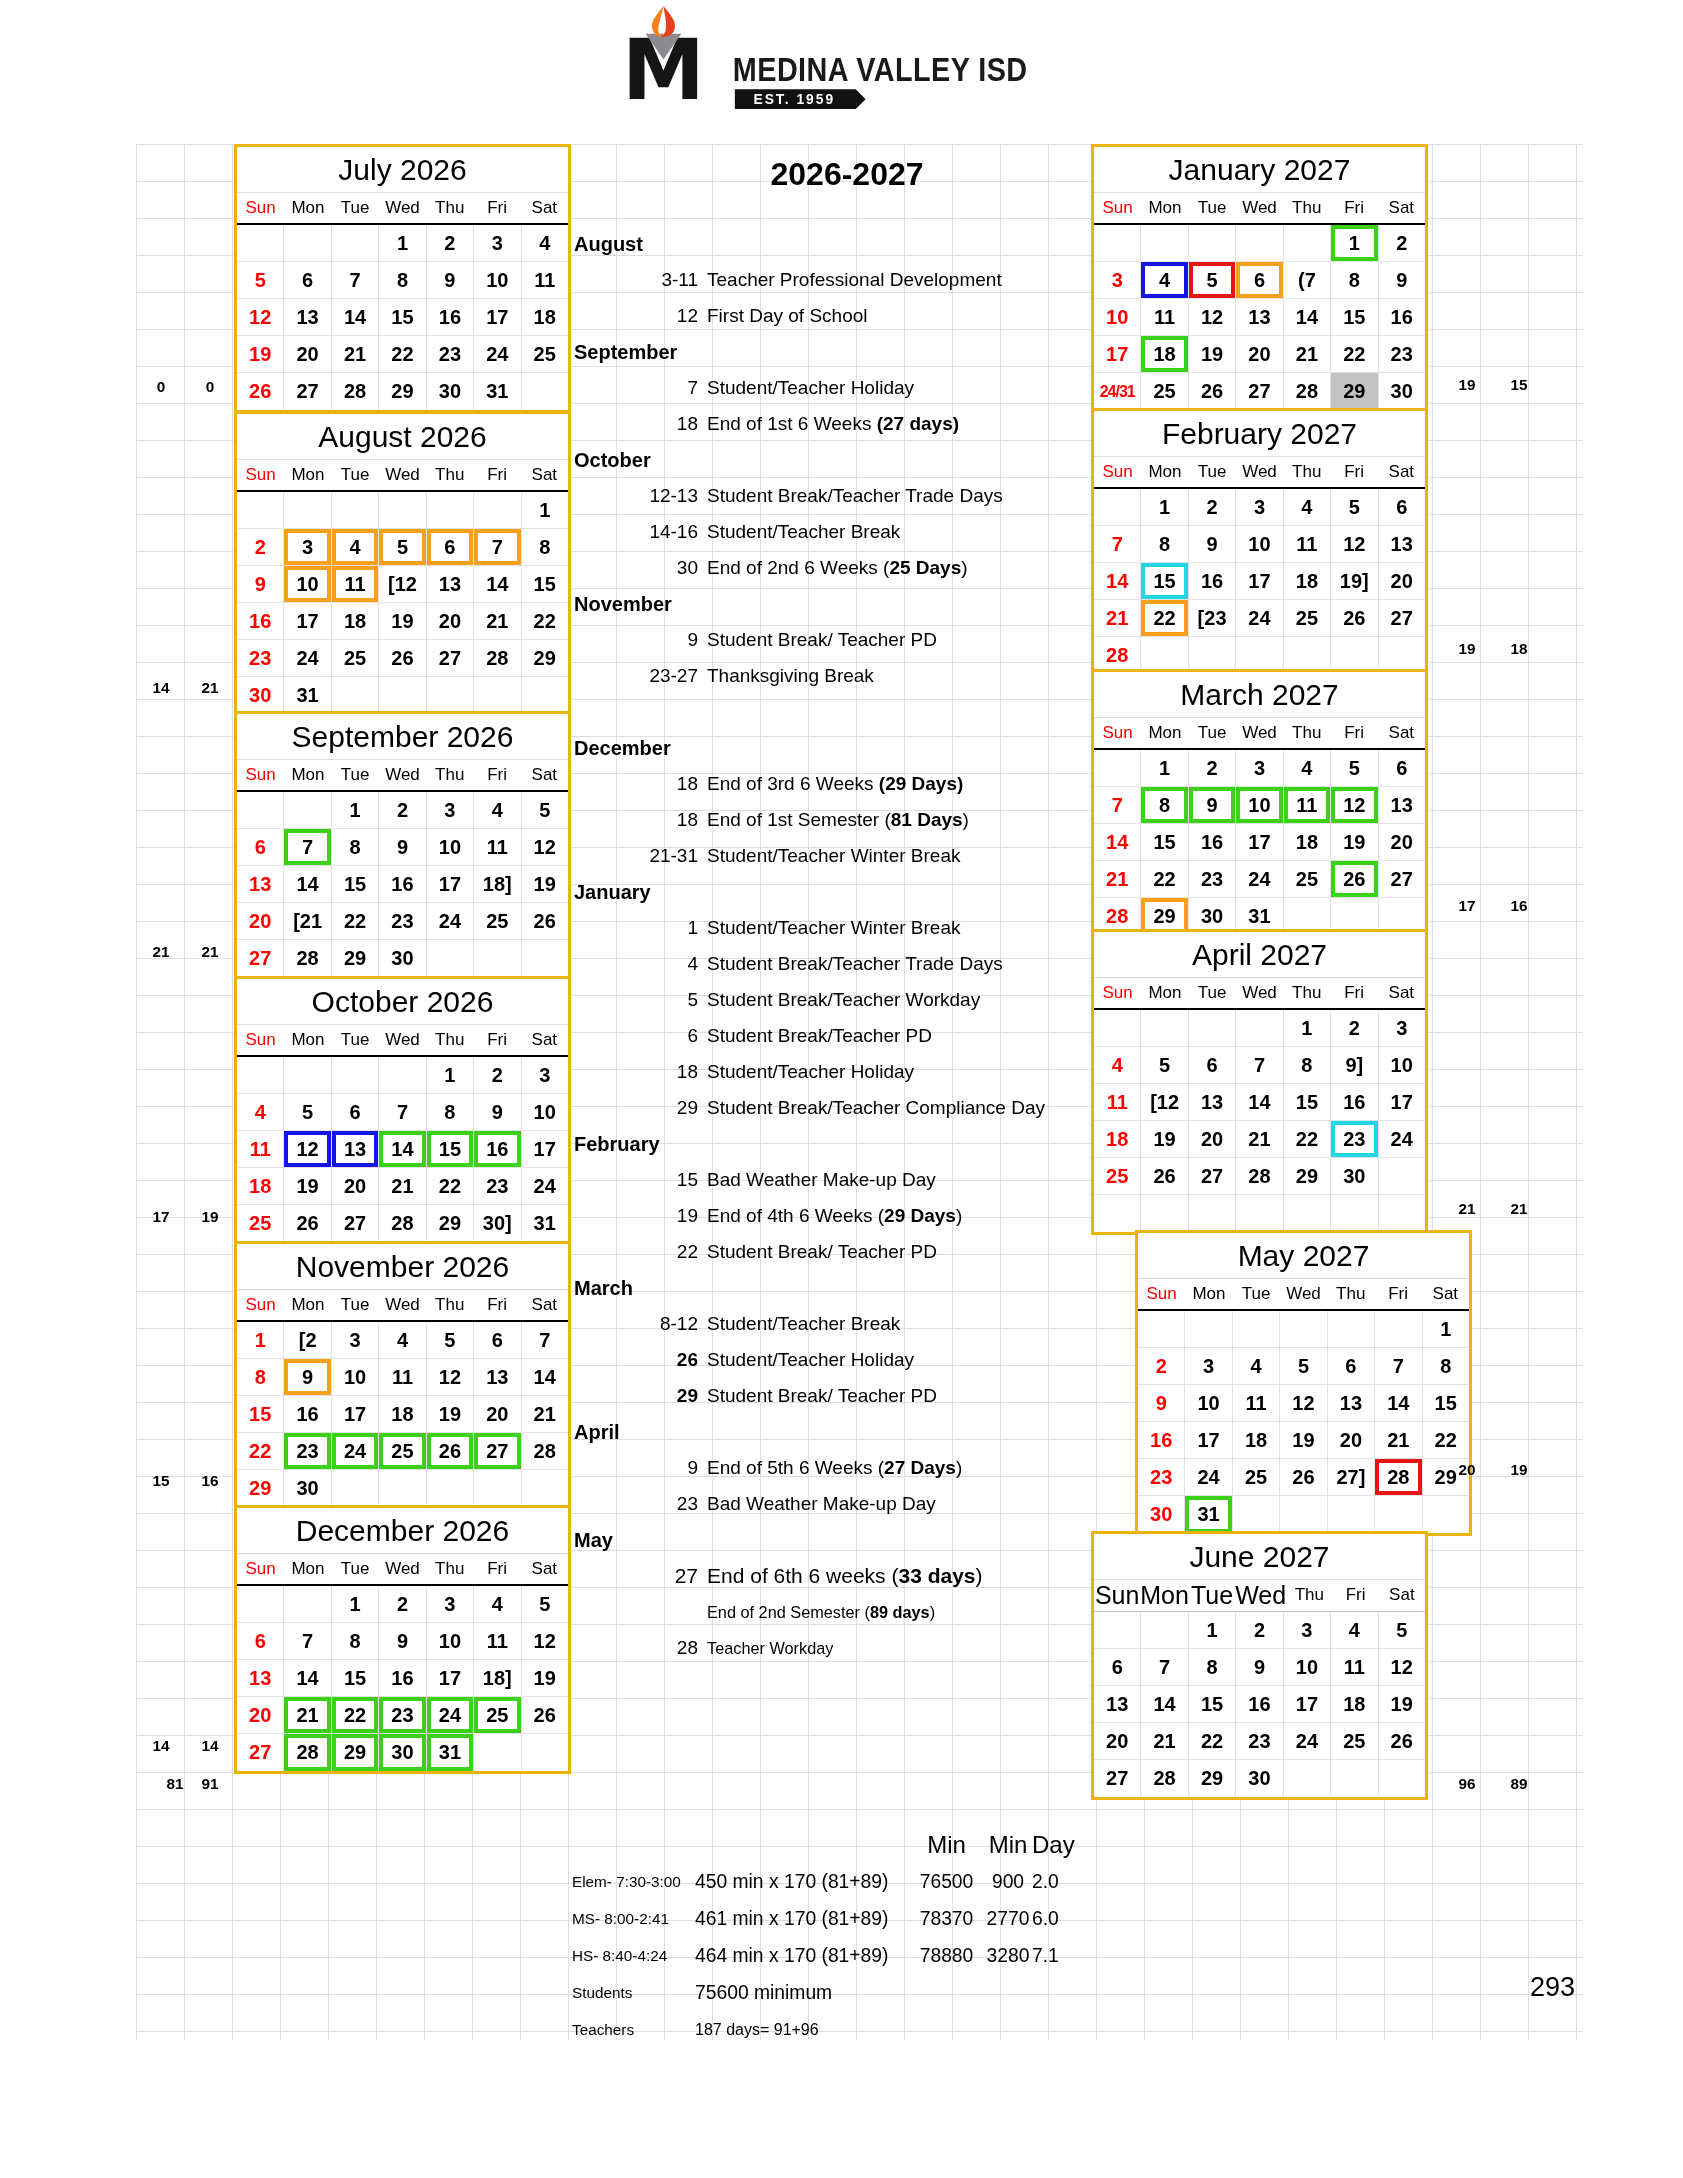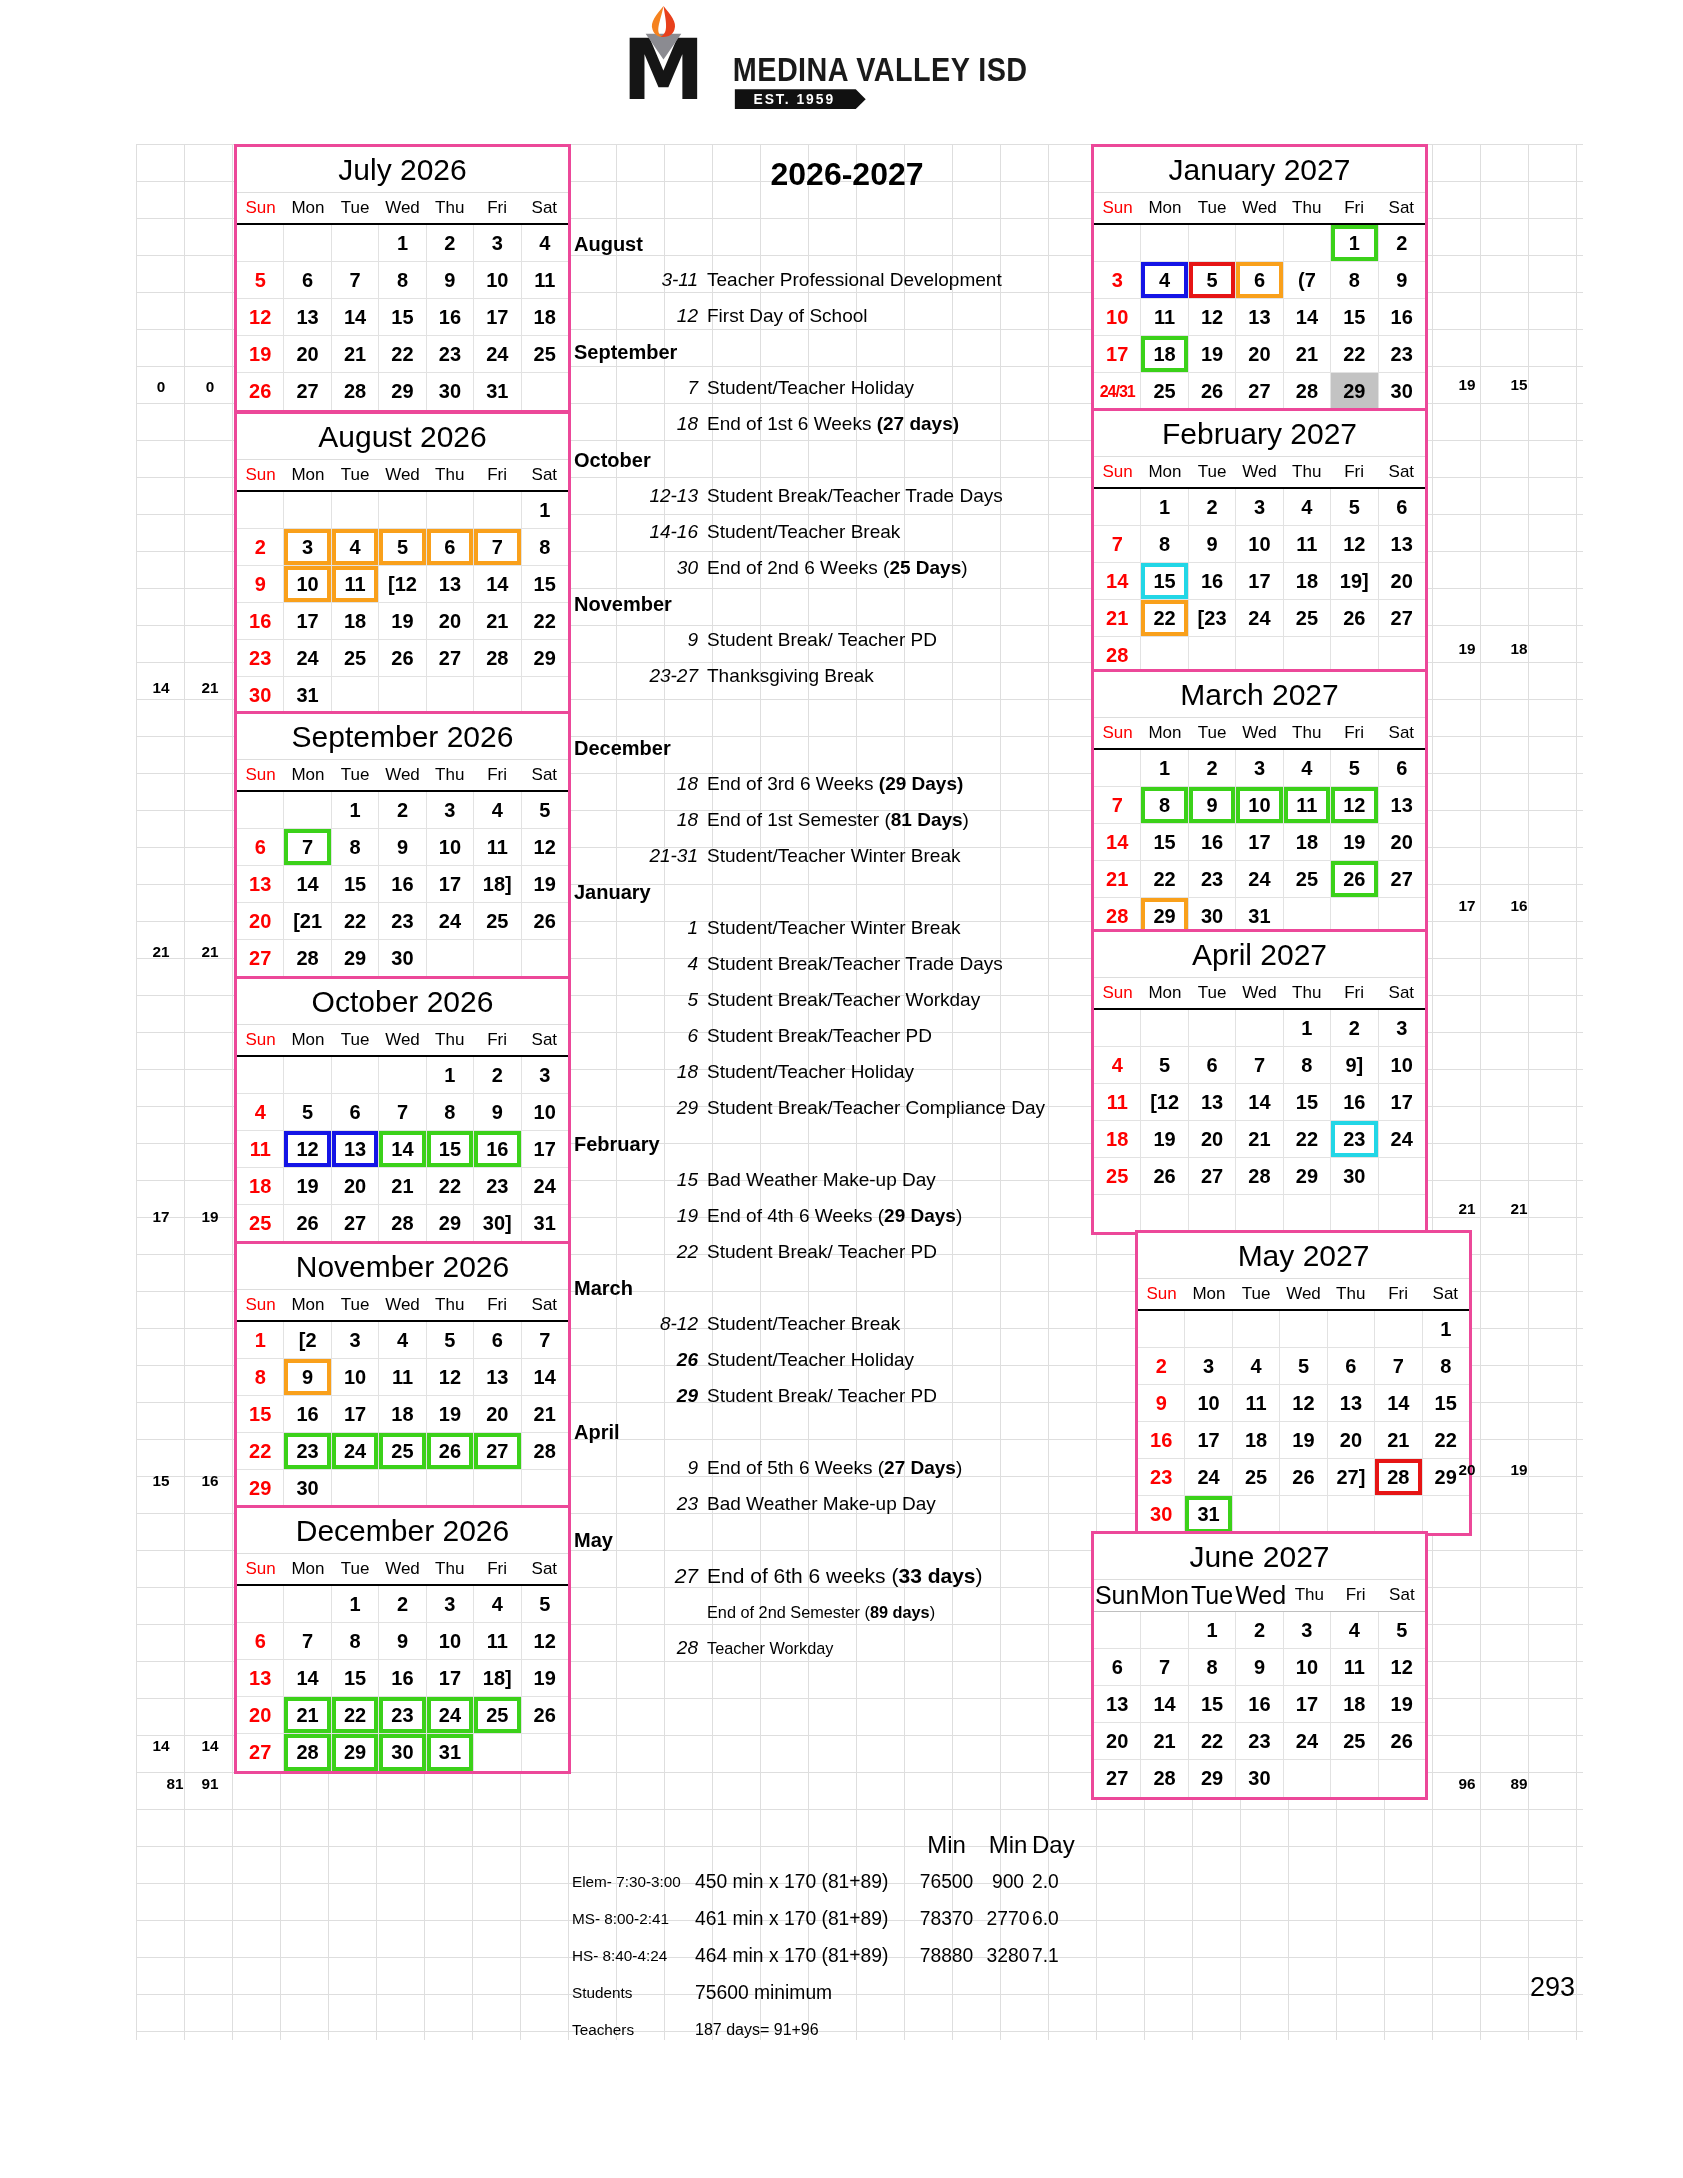--- a/index.html
+++ b/index.html
@@ -4,41 +4,41 @@
 <style>
   html,body{margin:0;padding:0;background:#fff;}
   .page{position:relative;width:1683px;height:2178px;background:#fff;overflow:hidden;
         font-family:"Liberation Sans",sans-serif;color:#000;}
   .grid-bg{position:absolute;left:136px;top:144px;width:1447px;height:1896px;
         background-image:repeating-linear-gradient(to right,#DEDEDE 0 1px,transparent 1px 48px),
                          repeating-linear-gradient(to bottom,#DEDEDE 0 1px,transparent 1px 37px);}
   .main-title{position:absolute;left:634px;top:156px;width:426px;text-align:center;
         font-size:32px;font-weight:bold;}
   
-  .calendar{position:absolute;width:337px;border:3px solid #ec4899;background:#fff;box-sizing:border-box;}
+  .calendar{position:absolute;width:337px;border:3px solid #eab308;background:#fff;box-sizing:border-box;}
   .cal-title{height:45px;line-height:46px;text-align:center;font-size:30px;border-bottom:1px solid #DDD;}
   .cal-head{display:flex;height:32px;border-bottom:2px solid #000;box-sizing:border-box;}
   .cal-head .dh{flex:1;text-align:center;line-height:29px;font-size:17px;}
   .cal-head .dh.sun-red{color:#FE0000;}
   .cal-head.june{border-bottom:1px solid #BFBFBF;}
   .cal-head.june .dh.big{font-size:25px;line-height:31px;}
   .cal-week{display:flex;height:37px;}
   .dc{flex:1;position:relative;text-align:center;line-height:37px;font-weight:bold;font-size:20px;
       border-right:1px solid #E2E2E2;border-bottom:1px solid #E2E2E2;box-sizing:border-box;}
   .dc:last-child{border-right:none;}
   .cal-week:last-child .dc{border-bottom:none;}
   .dc.sun{color:#FE0000;}
   .dc.gray{background:#C3C3C3;}
   .dc.small-date{font-size:16px;letter-spacing:-1px;}
   .hl{position:absolute;inset:0;border:4px solid;pointer-events:none;}
   
   #events{position:absolute;left:574px;top:226px;width:535px;}
   .ev-row{display:flex;height:36px;align-items:center;}
   .ev-month{font-weight:bold;font-size:20px;}
-  .ev-date{width:124px;text-align:right;font-size:19px;flex:none;white-space:nowrap;font-style:italic;}
+  .ev-date{width:124px;text-align:right;font-size:19px;flex:none;white-space:nowrap;}
   .ev-desc{margin-left:9px;font-size:19px;white-space:nowrap;}
   .ev-row.large .ev-date,.ev-row.large .ev-desc{font-size:21px;}
   .ev-row.small .ev-desc{font-size:16.3px;}
   .ev-date.bold-date{font-weight:bold;}
   
   .count{position:absolute;width:50px;height:36px;line-height:36px;text-align:center;
          font-weight:bold;font-size:15.3px;}
   
   #stats{position:absolute;left:572px;top:1826px;}
   .st-row{display:flex;height:37px;align-items:center;}

